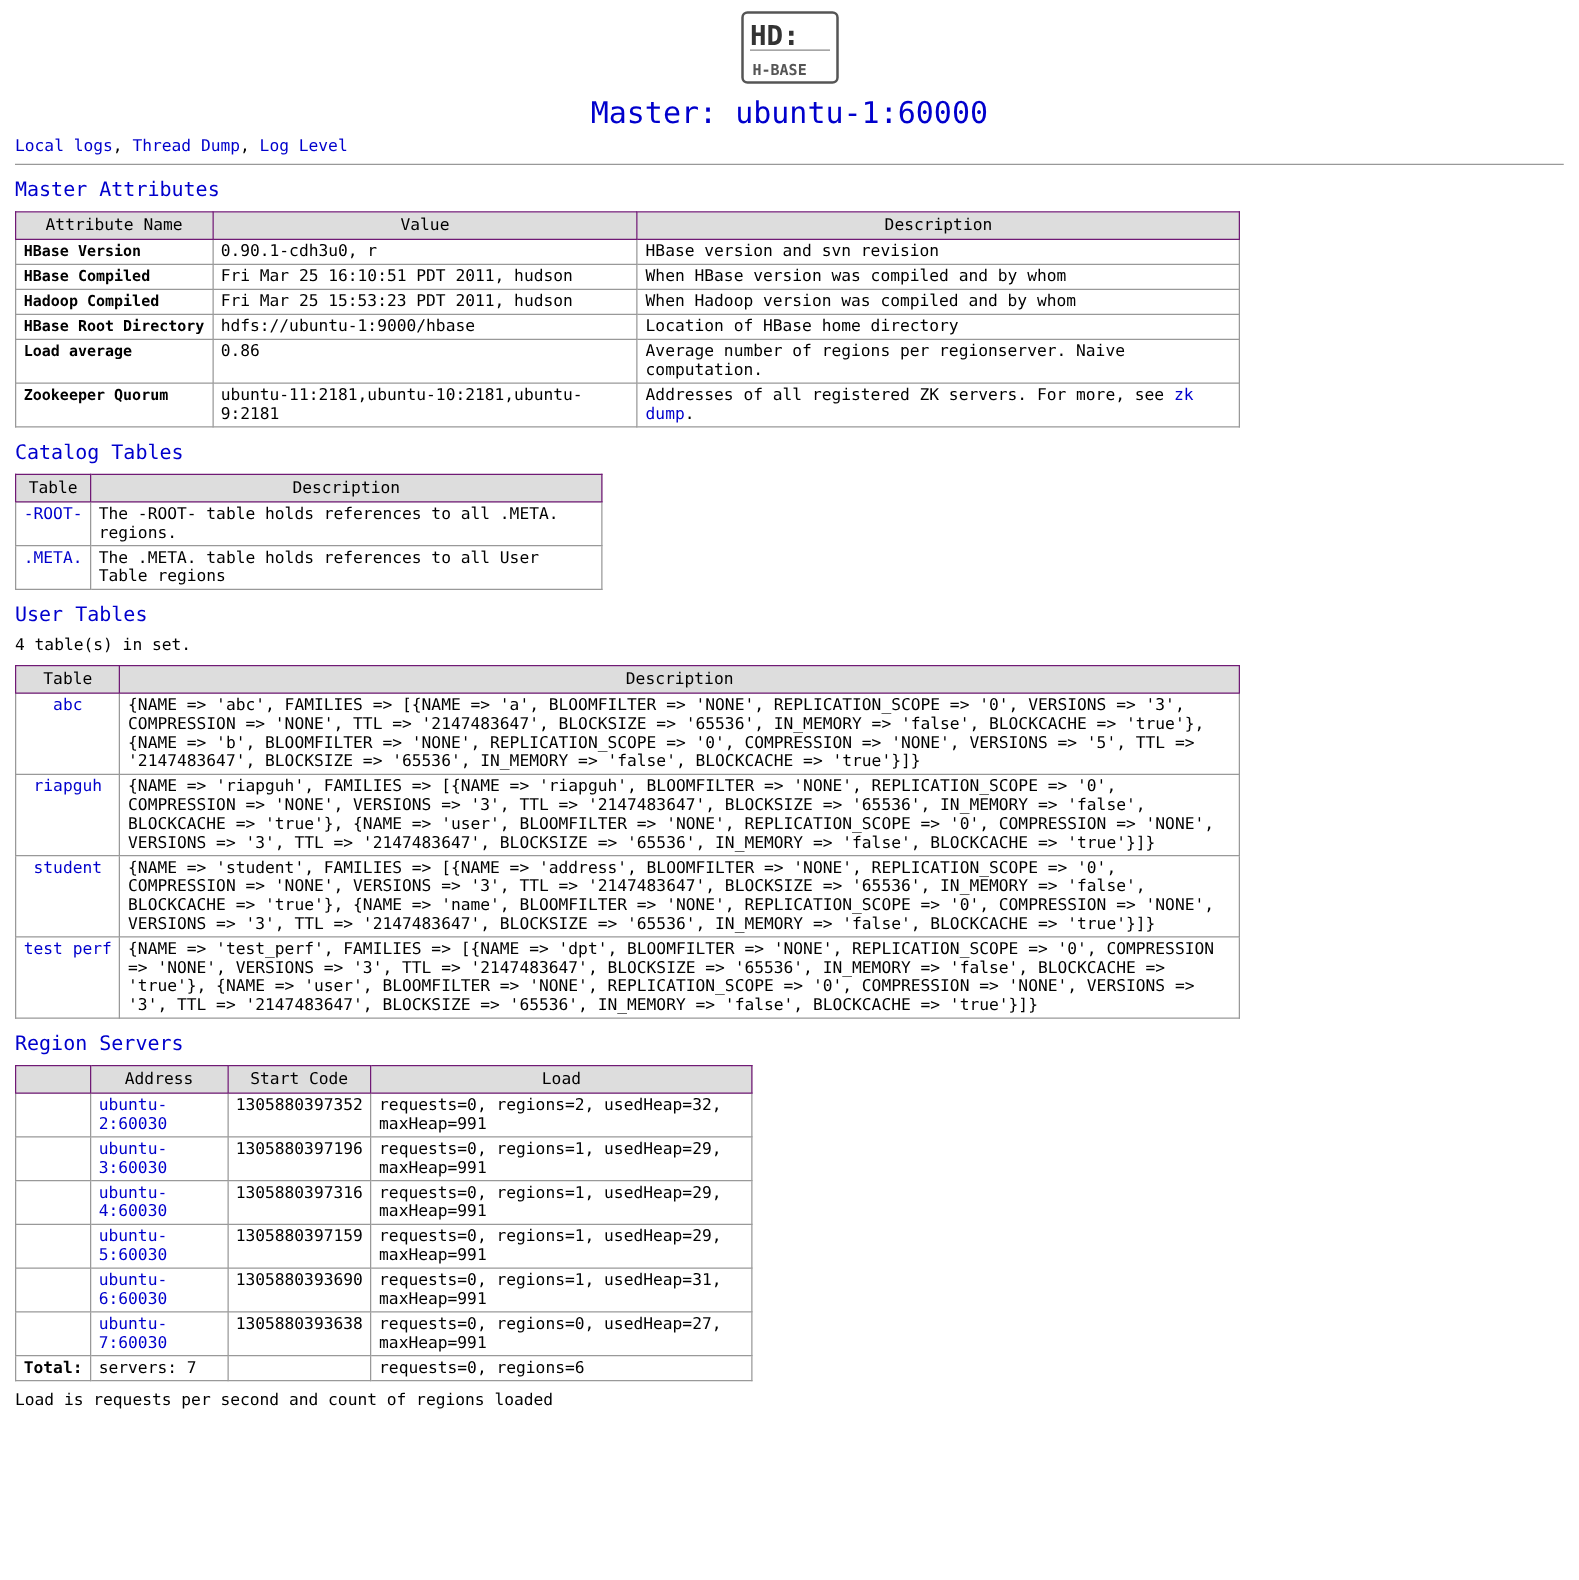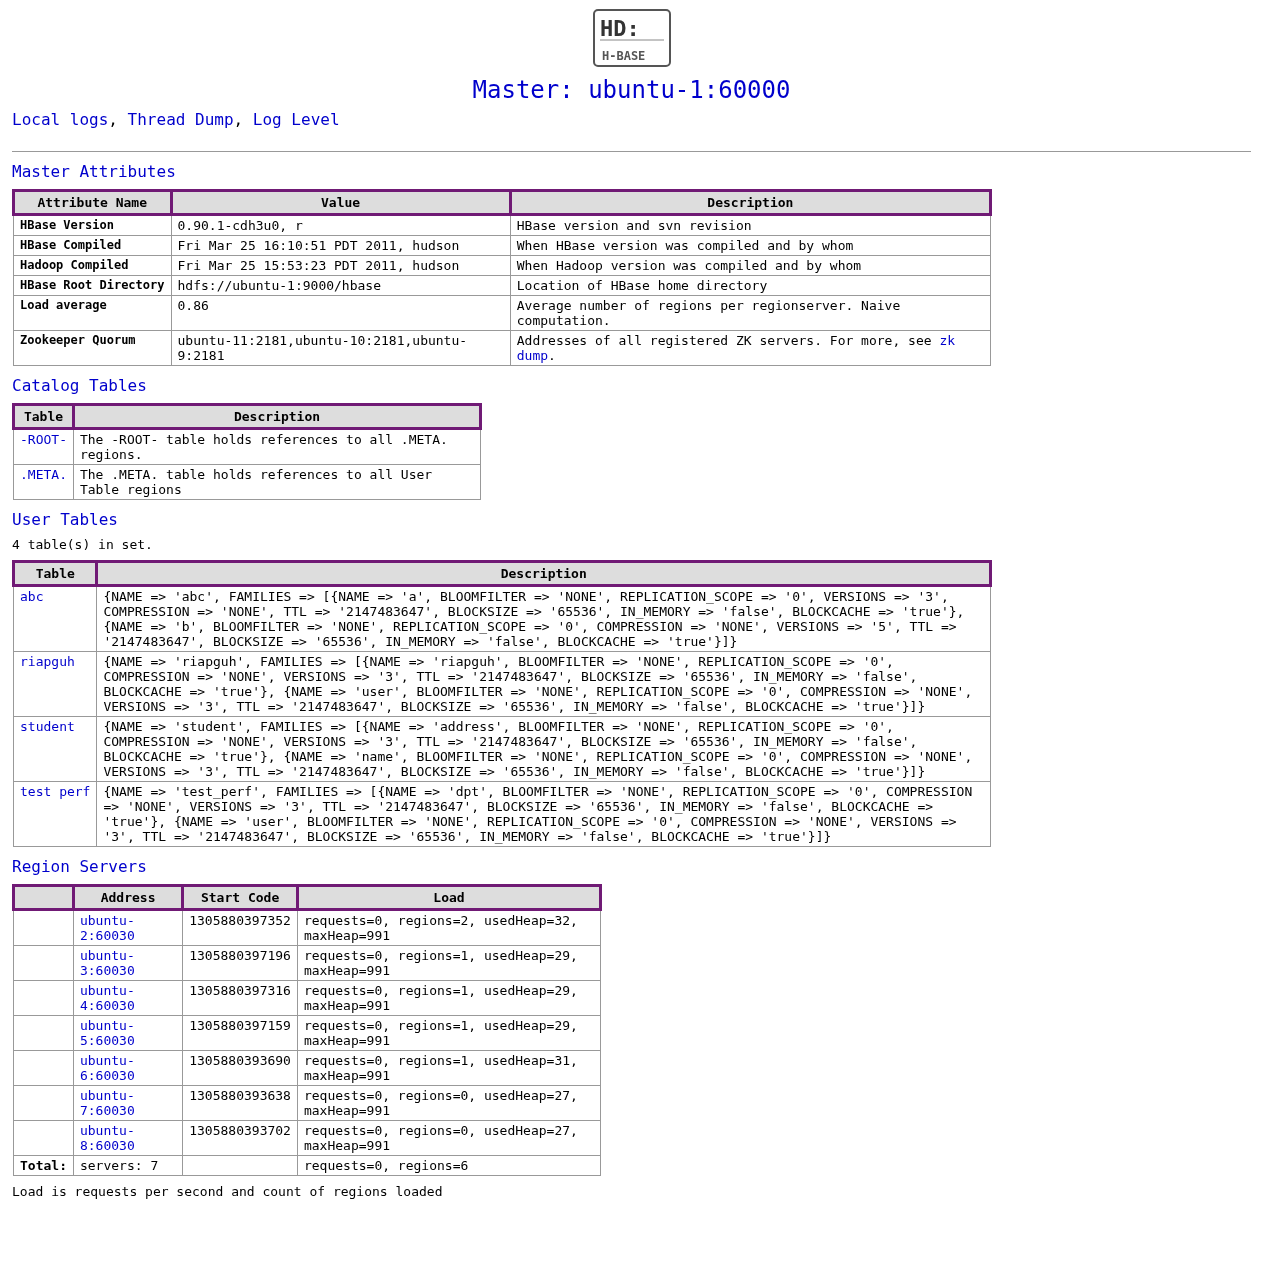--- a/index.html
+++ b/index.html
@@ -21,22 +21,22 @@
       width: 80px;
       height: 60px;
     }
     .master-title {
       font-size: 24px;
       font-family: monospace;
       color: #00c;
       font-weight: normal;
     }
     .nav-links {
-      margin-bottom: 22px;
-      font-size: 16px;
+      margin-bottom: 6px;
+      font-size: 13px;
     }
     .nav-links a {
       color: #00c;
       text-decoration: none;
     }
     hr {
       border: none;
       border-top: 1px solid #999;
       margin-bottom: 10px;
     }
@@ -47,23 +47,23 @@
       font-weight: normal;
       margin: 10px 0 8px 0;
     }
     table {
       border-collapse: collapse;
       font-size: 13px;
       font-family: monospace;
     }
     table th {
       background: #ddd;
-      border: 3px solid #701a75;
+      border: 1px solid #701a75;
       padding: 3px 8px;
-      font-weight: bold;
+      font-weight: normal;
       text-align: center;
     }
     table td {
       border: 1px solid #999;
       padding: 2px 6px;
       vertical-align: top;
     }
     .master-attr-table {
       width: 980px;
     }
@@ -76,20 +76,21 @@
       width: 470px;
     }
     .catalog-table td:first-child {
       white-space: nowrap;
     }
     .user-tables-table {
       width: 980px;
     }
     .user-tables-table td:first-child {
       white-space: nowrap;
+      text-align: center;
     }
     .region-table {
       width: 590px;
       margin-left: 0;
     }
     .region-table td:first-child {
       font-weight: bold;
     }
     a {
       color: #00c;
@@ -270,26 +271,20 @@
           <td><a href="#">ubuntu-6:60030</a></td>
           <td>1305880393690</td>
           <td>requests=0, regions=1, usedHeap=31, maxHeap=991</td>
         </tr>
         <tr>
           <td></td>
           <td><a href="#">ubuntu-7:60030</a></td>
           <td>1305880393638</td>
           <td>requests=0, regions=0, usedHeap=27, maxHeap=991</td>
         </tr>
-        <tr>
-          <td></td>
-          <td><a href="#">ubuntu-8:60030</a></td>
-          <td>1305880393702</td>
-          <td>requests=0, regions=0, usedHeap=27, maxHeap=991</td>
-        </tr>
       </tbody>
     <tfoot id="region-foot">
     <tr>
           <td colspan="1">Total:</td>
           <td>servers: 7</td>
           <td></td>
           <td>requests=0, regions=6</td>
         </tr>
       </tfoot>
   </table>

